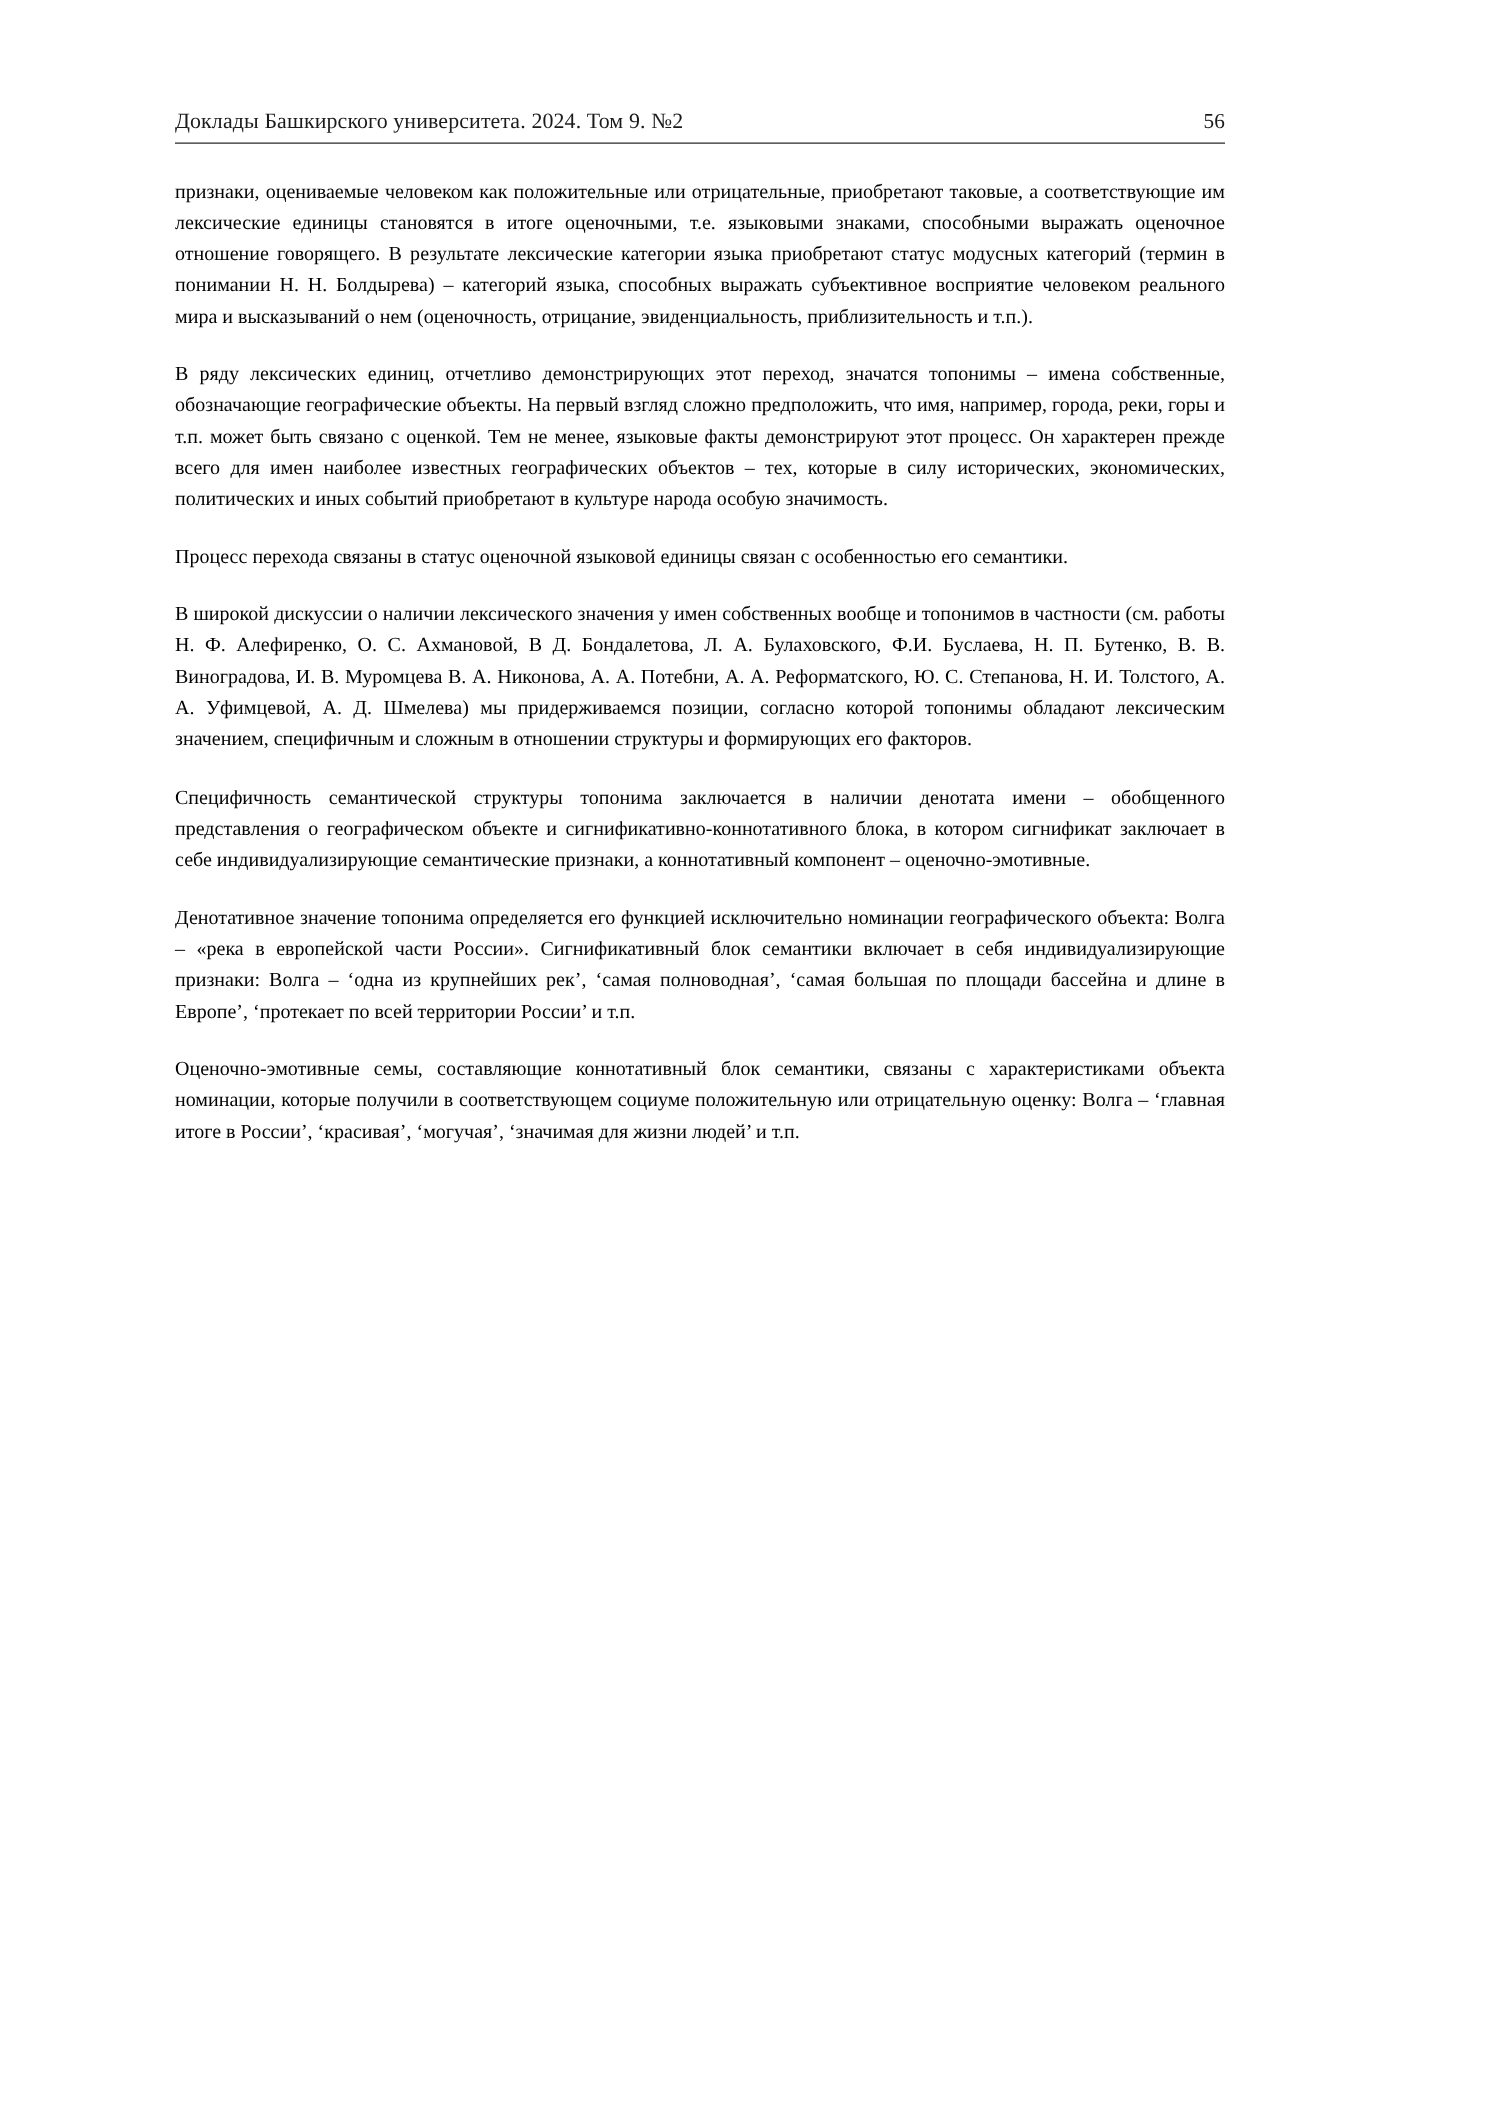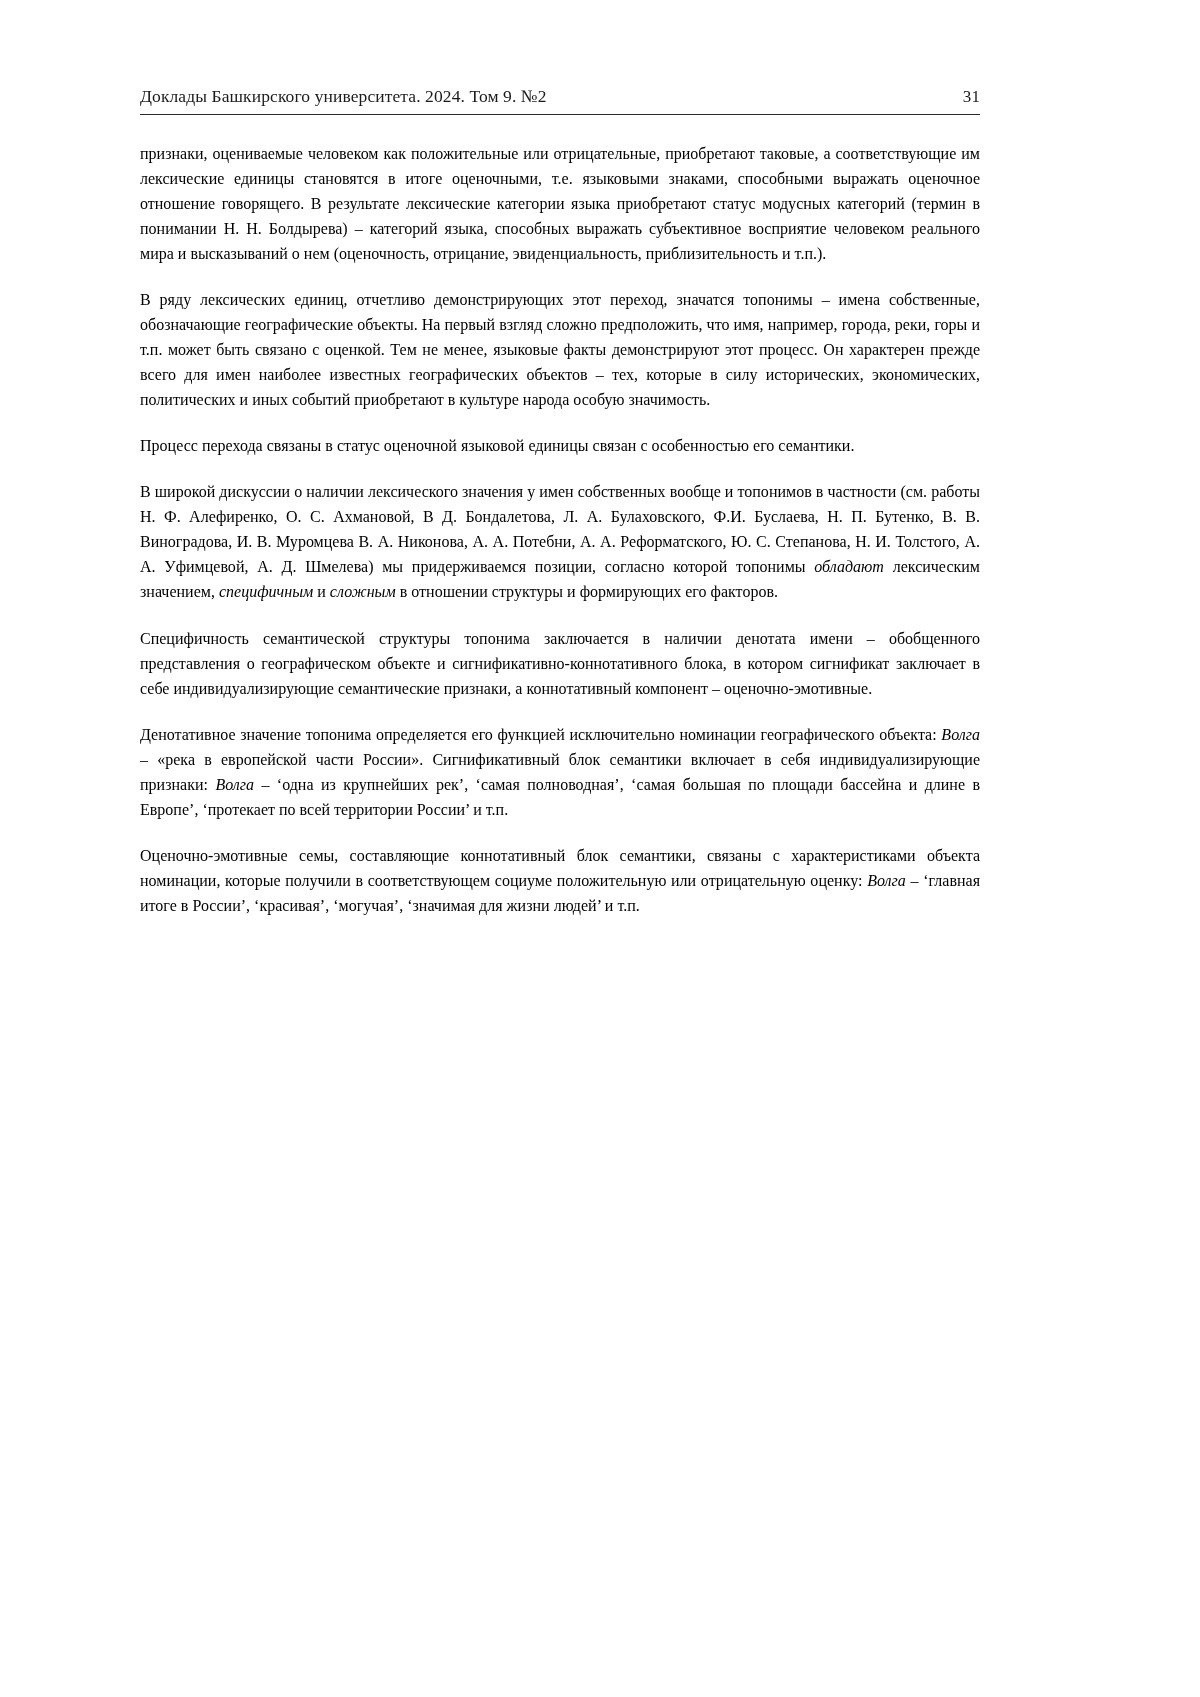--- a/index.html
+++ b/index.html
@@ -48,31 +48,30 @@
     line-height: 1.565;
     text-align: justify;
     text-justify: inter-word;
     hyphens: manual;
     letter-spacing: 0.01px;
   }
   p.para:last-child {
     margin-bottom: 0;
   }
   .it {
-    font-style: italic;
   }
 </style>
 </head>
 <body>
 
 <div class="page">
 
   <div class="running-head">
     <span class="rh-left">Доклады Башкирского университета. 2024. Том 9. №2</span>
-    <span class="rh-right">31</span>
+    <span class="rh-right">56</span>
   </div>
 
   <div class="body-text" id="article-body">
       <p class="para"><span>признаки, оцениваемые человеком как положительные или отрицательные, приобретают таковые, а соответствующие им лексические единицы становятся в итоге оценочными, т.е. языковыми знаками, способными выражать оценочное отношение говорящего. В результате лексические категории языка приобретают статус модусных категорий (термин в понимании Н. Н. Болдырева) – категорий языка, способных выражать субъективное восприятие человеком реального мира и высказываний о нем (оценочность, отрицание, эвиденциальность, приблизительность и т.п.).</span></p>
       <p class="para"><span>В ряду лексических единиц, отчетливо демонстрирующих этот переход, значатся топонимы – имена собственные, обозначающие географические объекты. На первый взгляд сложно предположить, что имя, например, города, реки, горы и т.п. может быть связано с оценкой. Тем не менее, языковые факты демонстрируют этот процесс. Он характерен прежде всего для имен наиболее известных географических объектов – тех, которые в силу исторических, экономических, политических и иных событий приобретают в культуре народа особую значимость.</span></p>
       <p class="para"><span>Процесс перехода связаны в статус оценочной языковой единицы связан с особенностью его семантики.</span></p>
       <p class="para"><span>В широкой дискуссии о наличии лексического значения у имен собственных вообще и топонимов в частности (см. работы Н. Ф. Алефиренко, О. С. Ахмановой, В Д. Бондалетова, Л. А. Булаховского, Ф.И. Буслаева, Н. П. Бутенко, В. В. Виноградова, И. В. Муромцева В. А. Никонова, А. А. Потебни, А. А. Реформатского, Ю. С. Степанова, Н. И. Толстого, А. А. Уфимцевой, А. Д. Шмелева) мы придерживаемся позиции, согласно которой топонимы </span><span class="it">обладают</span><span> лексическим значением, </span><span class="it">специфичным</span><span> и </span><span class="it">сложным</span><span> в отношении структуры и формирующих его факторов.</span></p>
       <p class="para"><span>Специфичность семантической структуры топонима заключается в наличии денотата имени – обобщенного представления о географическом объекте и сигнификативно-коннотативного блока, в котором сигнификат заключает в себе индивидуализирующие семантические признаки, а коннотативный компонент – оценочно-эмотивные.</span></p>
       <p class="para"><span>Денотативное значение топонима определяется его функцией исключительно номинации географического объекта: </span><span class="it">Волга</span><span> – «река в европейской части России». Сигнификативный блок семантики включает в себя индивидуализирующие признаки: </span><span class="it">Волга</span><span> – ‘одна из крупнейших рек’, ‘самая полноводная’, ‘самая большая по площади бассейна и длине в Европе’, ‘протекает по всей территории России’ и т.п.</span></p>
       <p class="para"><span>Оценочно-эмотивные семы, составляющие коннотативный блок семантики, связаны с характеристиками объекта номинации, которые получили в соответствующем социуме положительную или отрицательную оценку: </span><span class="it">Волга</span><span> – ‘главная итоге в России’, ‘красивая’, ‘могучая’, ‘значимая для жизни людей’ и т.п.</span></p>

